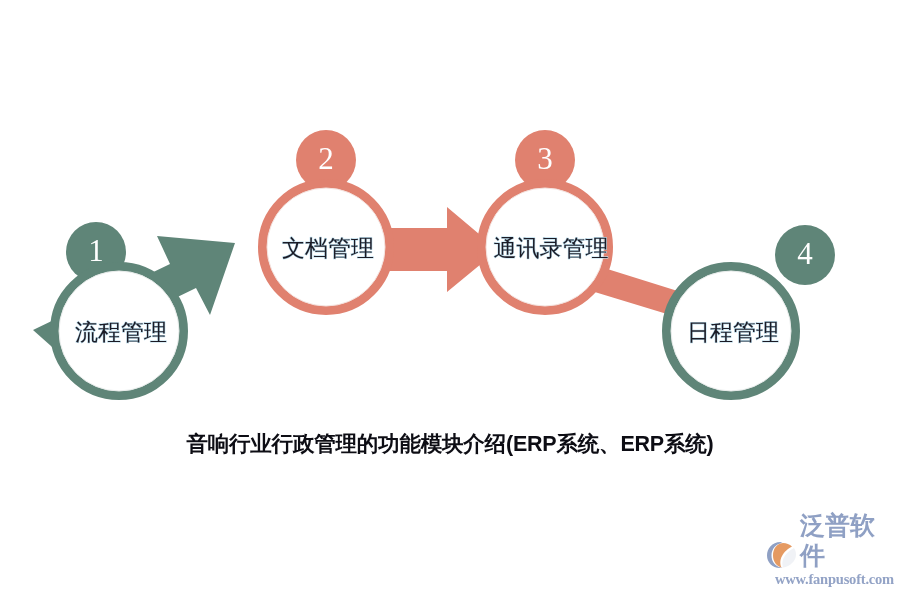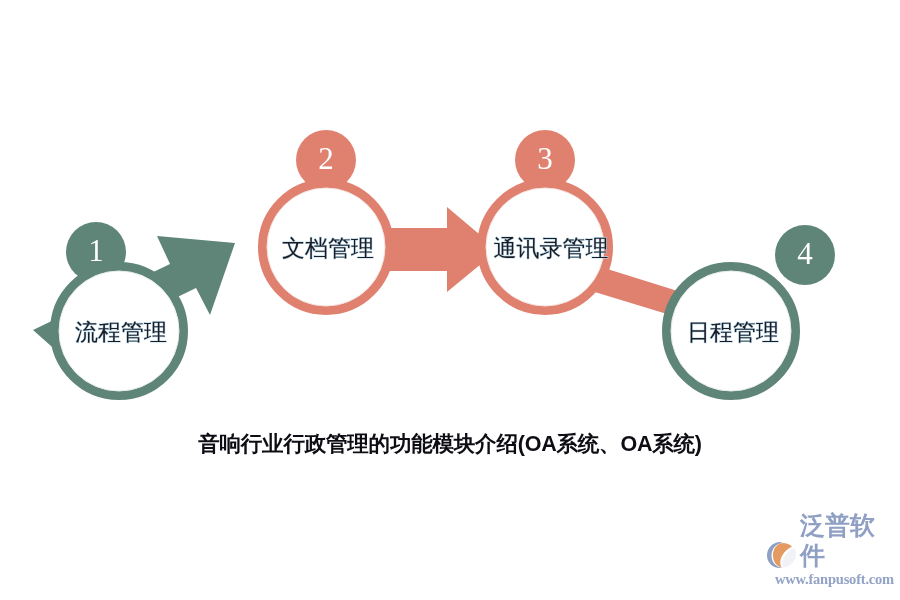--- a/index.html
+++ b/index.html
@@ -139,21 +139,21 @@
     <g>
       <circle cx="805" cy="255" r="30" fill="#5f8578"></circle>
       <text class="badge-number" x="805" y="257">4</text>
       <circle cx="731" cy="331" r="60" fill="none" stroke="#5f8578" stroke-width="18"></circle>
       <circle cx="731" cy="331" r="60" fill="#ffffff" stroke="#e8eceb" stroke-width="1"></circle>
       <text class="node-label" x="733" y="334">日程管理</text>
     </g>
 
   </svg>
 
-  <div id="caption">音响行业行政管理的功能模块介绍(OA系统、OA系统)</div>
+  <div id="caption">音响行业行政管理的功能模块介绍(ERP系统、ERP系统)</div>
 
   <div id="watermark">
     <div class="wm-top">
       <svg class="wm-mark" viewBox="0 0 32 30">
         <path d="M14.5 2 C6 2 1 8.5 1 15.5 C1 22 6 28 14 28 L17 28 C9.5 27 5.5 22 5.5 15.5 C5.5 9 10 3.5 16.5 3 Z" fill="#8fa0c4"></path>
         <path d="M17 3 C10.5 3.5 7 9 7 15.5 C7 21 10 26 15.5 27.5 C13 22.5 14 13 26 6.5 C23.5 4.2 20.5 3 17 3 Z" fill="#e59a62"></path>
         <path d="M28 8 C17 14 15 22 17 27.5 C24 26.5 30 21 30 14.5 C30 12.2 29.3 9.9 28 8 Z" fill="#f0f2f6"></path>
       </svg>
       <span class="wm-cn">泛普软件</span>
     </div>

